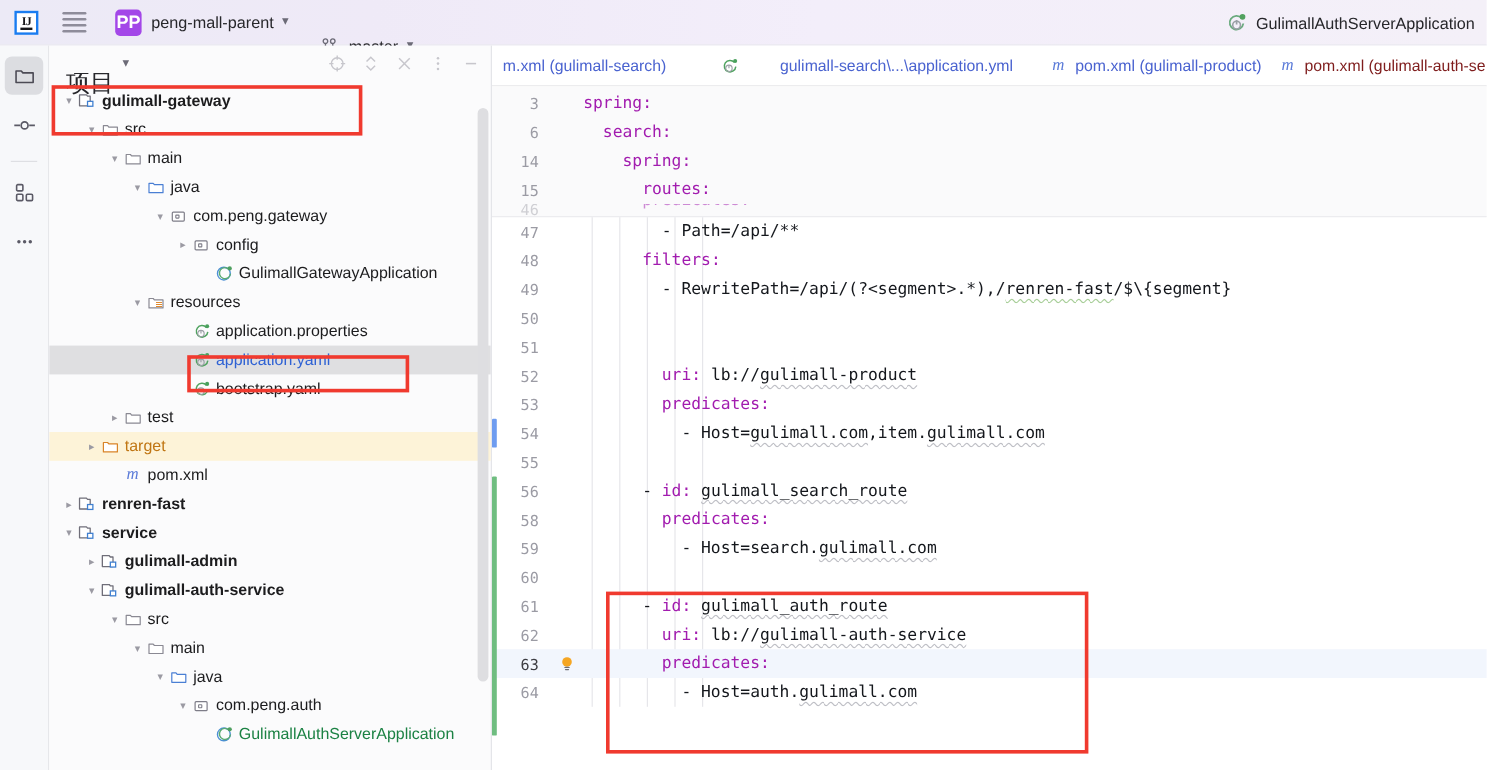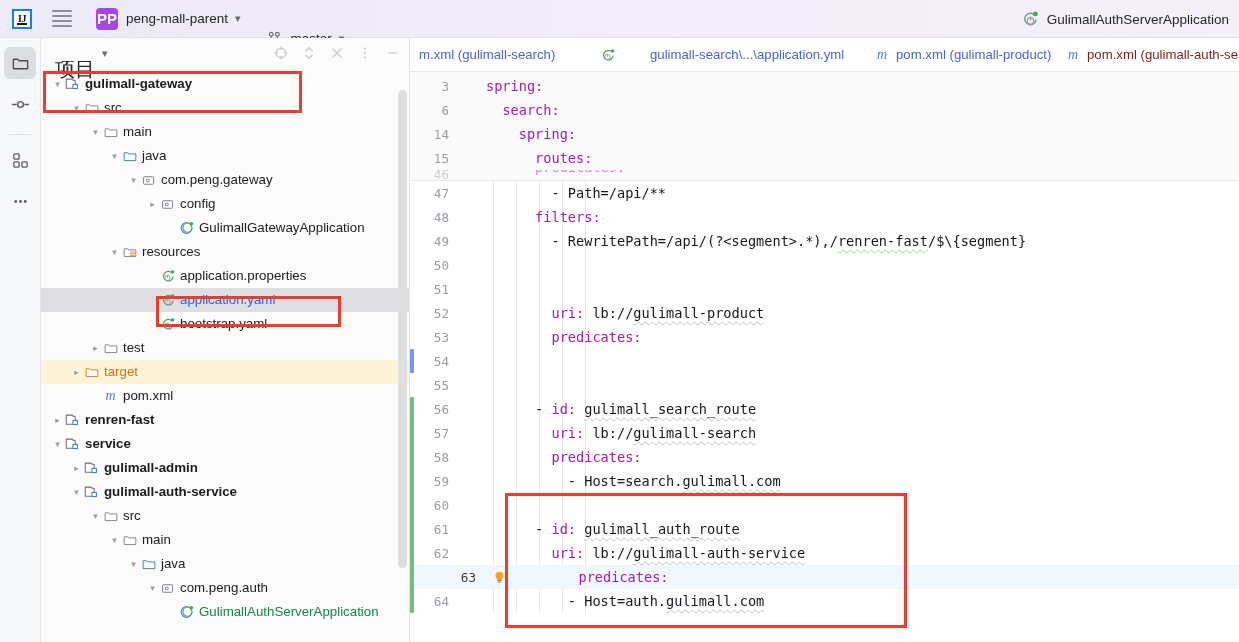--- a/index.html
+++ b/index.html
@@ -111,21 +111,21 @@
   .tab .t-ico { width: 16px; height: 16px; margin-right: 6px; display:flex;
     align-items:center; justify-content:center; }
   .tab .t-lbl { line-height: 16px; }
 
   
   .sticky { background: #fafafb; border-bottom: 1px solid #ececef;
     padding-top: 2px; position: relative; }
 
   .codearea { position: relative; }
   .cline { height: 24px; display: flex; align-items: center; position: relative; }
-  .cline.current { background: #f2f6fd; padding-left: 27px; }
+  .cline.current { background: #f2f6fd; }
   .gutter-num { width: 48px; flex: 0 0 48px; text-align: right; padding-right: 9px;
     font-family: "DejaVu Sans Mono", monospace; font-size: 12.6px; color: #9b9ba4; }
   .gutter-num.cur { color: #3c3c42; }
   .gutter-icons { width: 28px; flex: 0 0 28px; position: relative;
     display:flex; align-items:center; justify-content:center; }
   .ctext { font-family: "DejaVu Sans Mono", monospace; font-size: 13.6px;
     color: #14171c; white-space: pre; line-height: 24px; }
   .k { color: #a21caf; }
   .sp { text-decoration: underline; text-decoration-style: wavy;
     text-decoration-color: #bfc0c6; text-underline-offset: 3px;
@@ -606,35 +606,31 @@
           <span class="ctext">        <span class="k">uri:</span> lb://<span class="sp">gulimall-product</span></span>
         </div>
         <div class="cline">
           <span class="gutter-num">53</span>
           <span class="gutter-icons"></span>
           <span class="ctext">        <span class="k">predicates:</span></span>
         </div>
         <div class="cline">
           <span class="gutter-num">54</span>
           <span class="gutter-icons"></span>
+          <span class="ctext">          - Host=<span class="sp">gulimall.com</span>,item.<span class="sp">gulimall.com</span></span>
         </div>
         <div class="cline">
           <span class="gutter-num">55</span>
           <span class="gutter-icons"></span>
           <span class="ctext"></span>
         </div>
         <div class="cline">
           <span class="gutter-num">56</span>
           <span class="gutter-icons"></span>
           <span class="ctext">      - <span class="k">id:</span> <span class="sp">gulimall_search_route</span></span>
-        </div>
-        <div class="cline">
-          <span class="gutter-num">57</span>
-          <span class="gutter-icons"></span>
-          <span class="ctext">        <span class="k">uri:</span> lb://<span class="sp">gulimall-search</span></span>
         </div>
         <div class="cline">
           <span class="gutter-num">58</span>
           <span class="gutter-icons"></span>
           <span class="ctext">        <span class="k">predicates:</span></span>
         </div>
         <div class="cline">
           <span class="gutter-num">59</span>
           <span class="gutter-icons"></span>
           <span class="ctext">          - Host=search.<span class="sp">gulimall.com</span></span>

